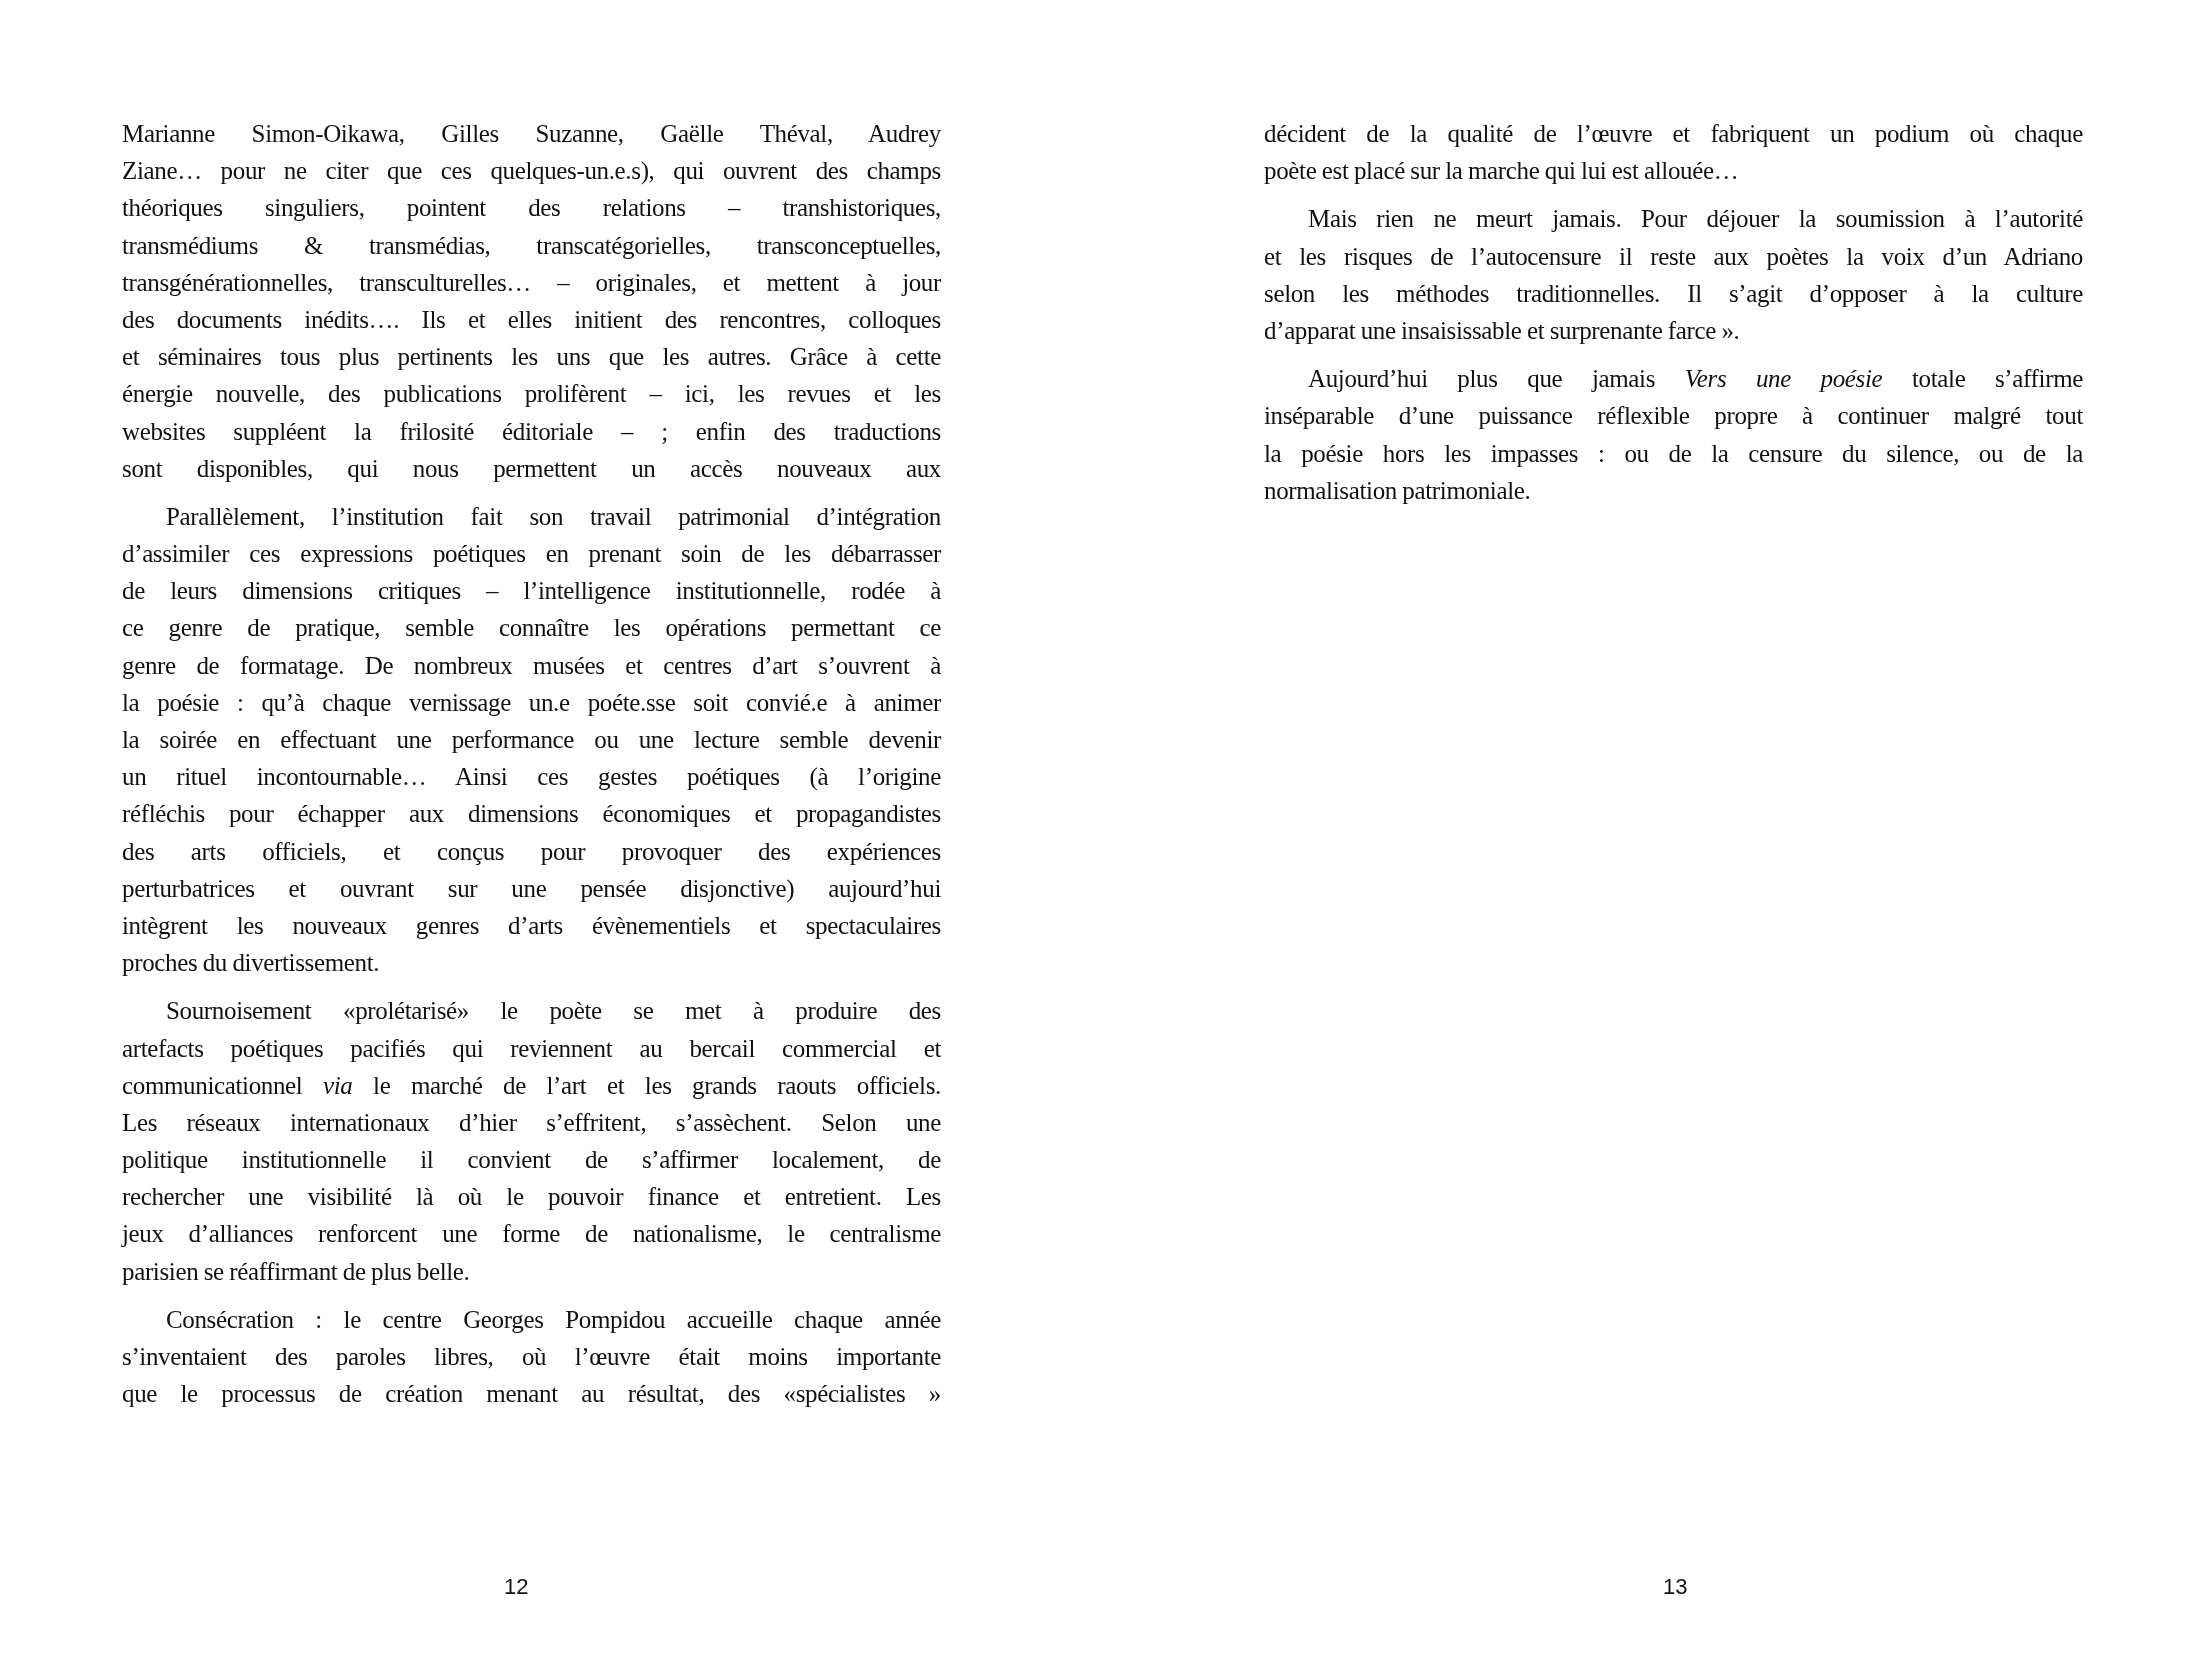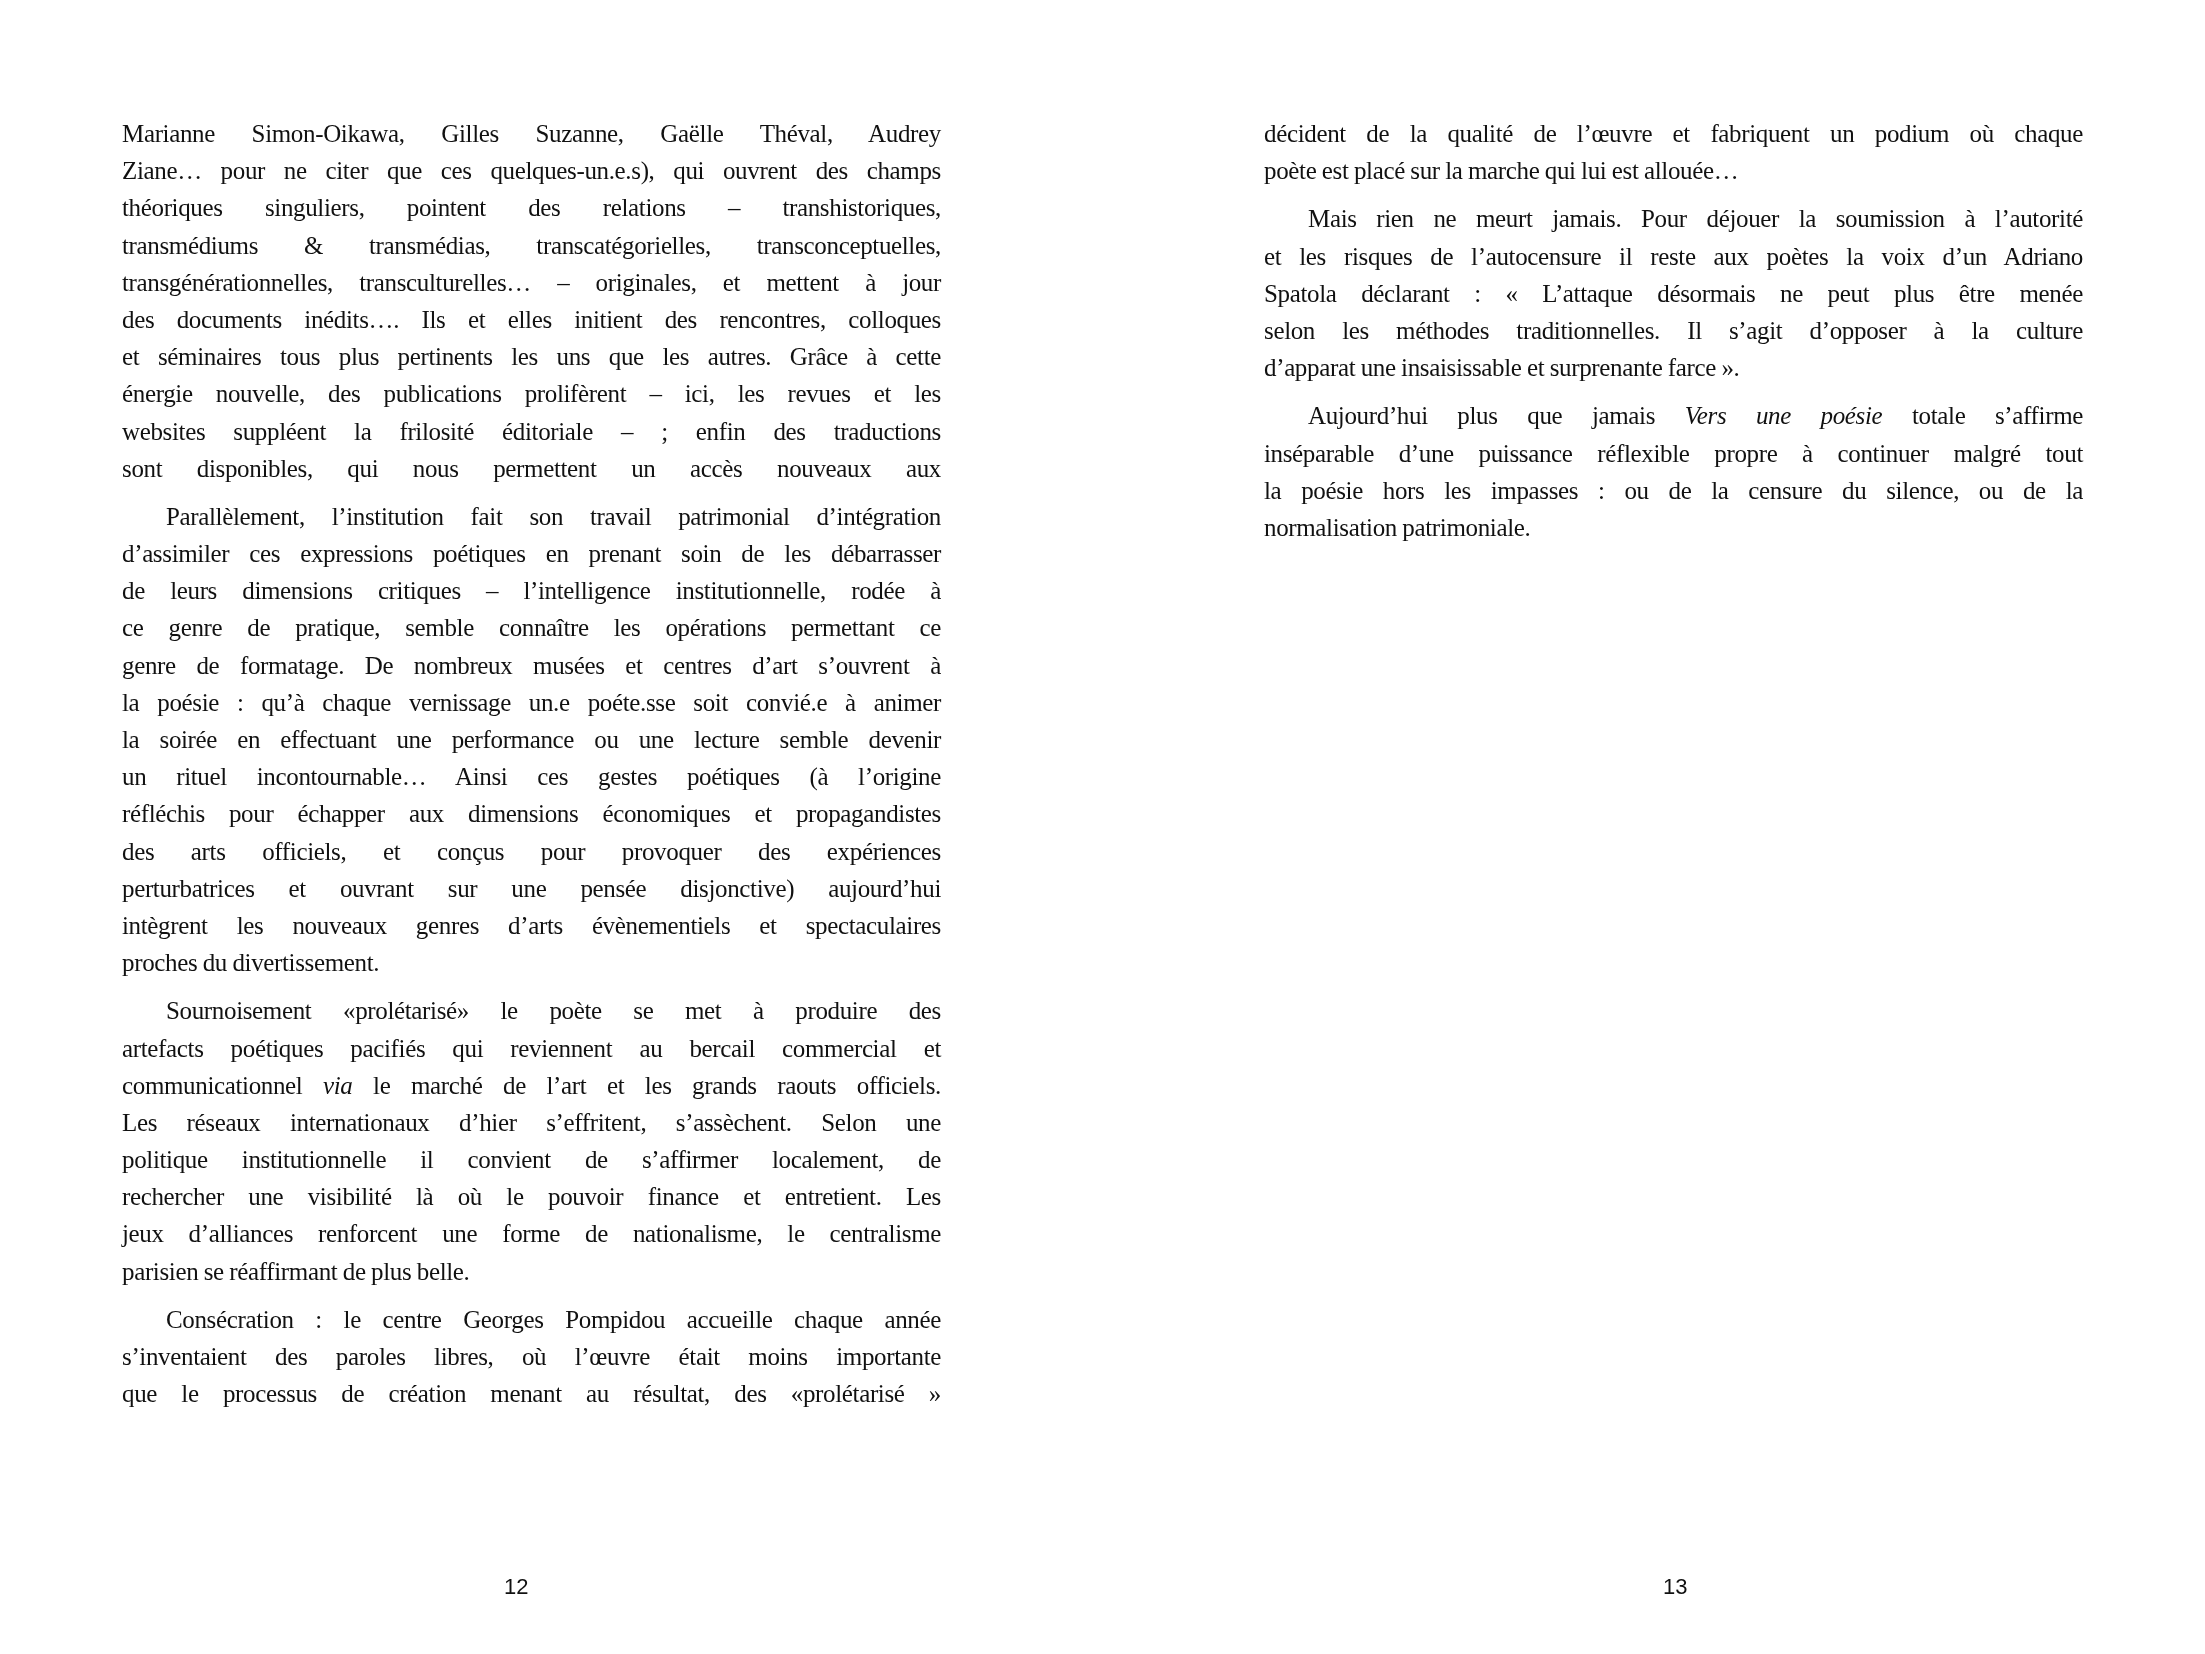--- a/index.html
+++ b/index.html
@@ -104,36 +104,35 @@
         <span class="line"><span class="seg">communicationnel </span><span class="seg italic">via</span><span class="seg"> le marché de l’art et les grands raouts officiels.</span></span>
         <span class="line"><span class="seg">Les réseaux internationaux d’hier s’effritent, s’assèchent. Selon une</span></span>
         <span class="line"><span class="seg">politique institutionnelle il convient de s’affirmer localement, de</span></span>
         <span class="line"><span class="seg">rechercher une visibilité là où le pouvoir finance et entretient. Les</span></span>
         <span class="line"><span class="seg">jeux d’alliances renforcent une forme de nationalisme, le centralisme</span></span>
         <span class="line last"><span class="seg">parisien se réaffirmant de plus belle.</span></span>
       </div>
       <div class="para">
         <span class="line indent"><span class="seg">Consécration : le centre Georges Pompidou accueille chaque année</span></span>
         <span class="line"><span class="seg">s’inventaient des paroles libres, où l’œuvre était moins importante</span></span>
-        <span class="line"><span class="seg">que le processus de création menant au résultat, des «prolétarisé »</span></span>
+        <span class="line"><span class="seg">que le processus de création menant au résultat, des «spécialistes »</span></span>
       </div>
     </div>
   <div class="page-number">12</div>
 </div>
 
 <div class="page right">
   <div class="column">
       <div class="para">
         <span class="line"><span class="seg">décident de la qualité de l’œuvre et fabriquent un podium où chaque</span></span>
         <span class="line last"><span class="seg">poète est placé sur la marche qui lui est allouée…</span></span>
       </div>
       <div class="para">
         <span class="line indent"><span class="seg">Mais rien ne meurt jamais. Pour déjouer la soumission à l’autorité</span></span>
         <span class="line"><span class="seg">et les risques de l’autocensure il reste aux poètes la voix d’un Adriano</span></span>
-        <span class="line"><span class="seg">Spatola déclarant : « L’attaque désormais ne peut plus être menée</span></span>
         <span class="line"><span class="seg">selon les méthodes traditionnelles. Il s’agit d’opposer à la culture</span></span>
         <span class="line last"><span class="seg">d’apparat une insaisissable et surprenante farce ».</span></span>
       </div>
       <div class="para">
         <span class="line indent"><span class="seg">Aujourd’hui plus que jamais </span><span class="seg italic">Vers une poésie</span><span class="seg"> totale s’affirme</span></span>
         <span class="line"><span class="seg">inséparable d’une puissance réflexible propre à continuer malgré tout</span></span>
         <span class="line"><span class="seg">la poésie hors les impasses : ou de la censure du silence, ou de la</span></span>
         <span class="line last"><span class="seg">normalisation patrimoniale.</span></span>
       </div>
     </div>

